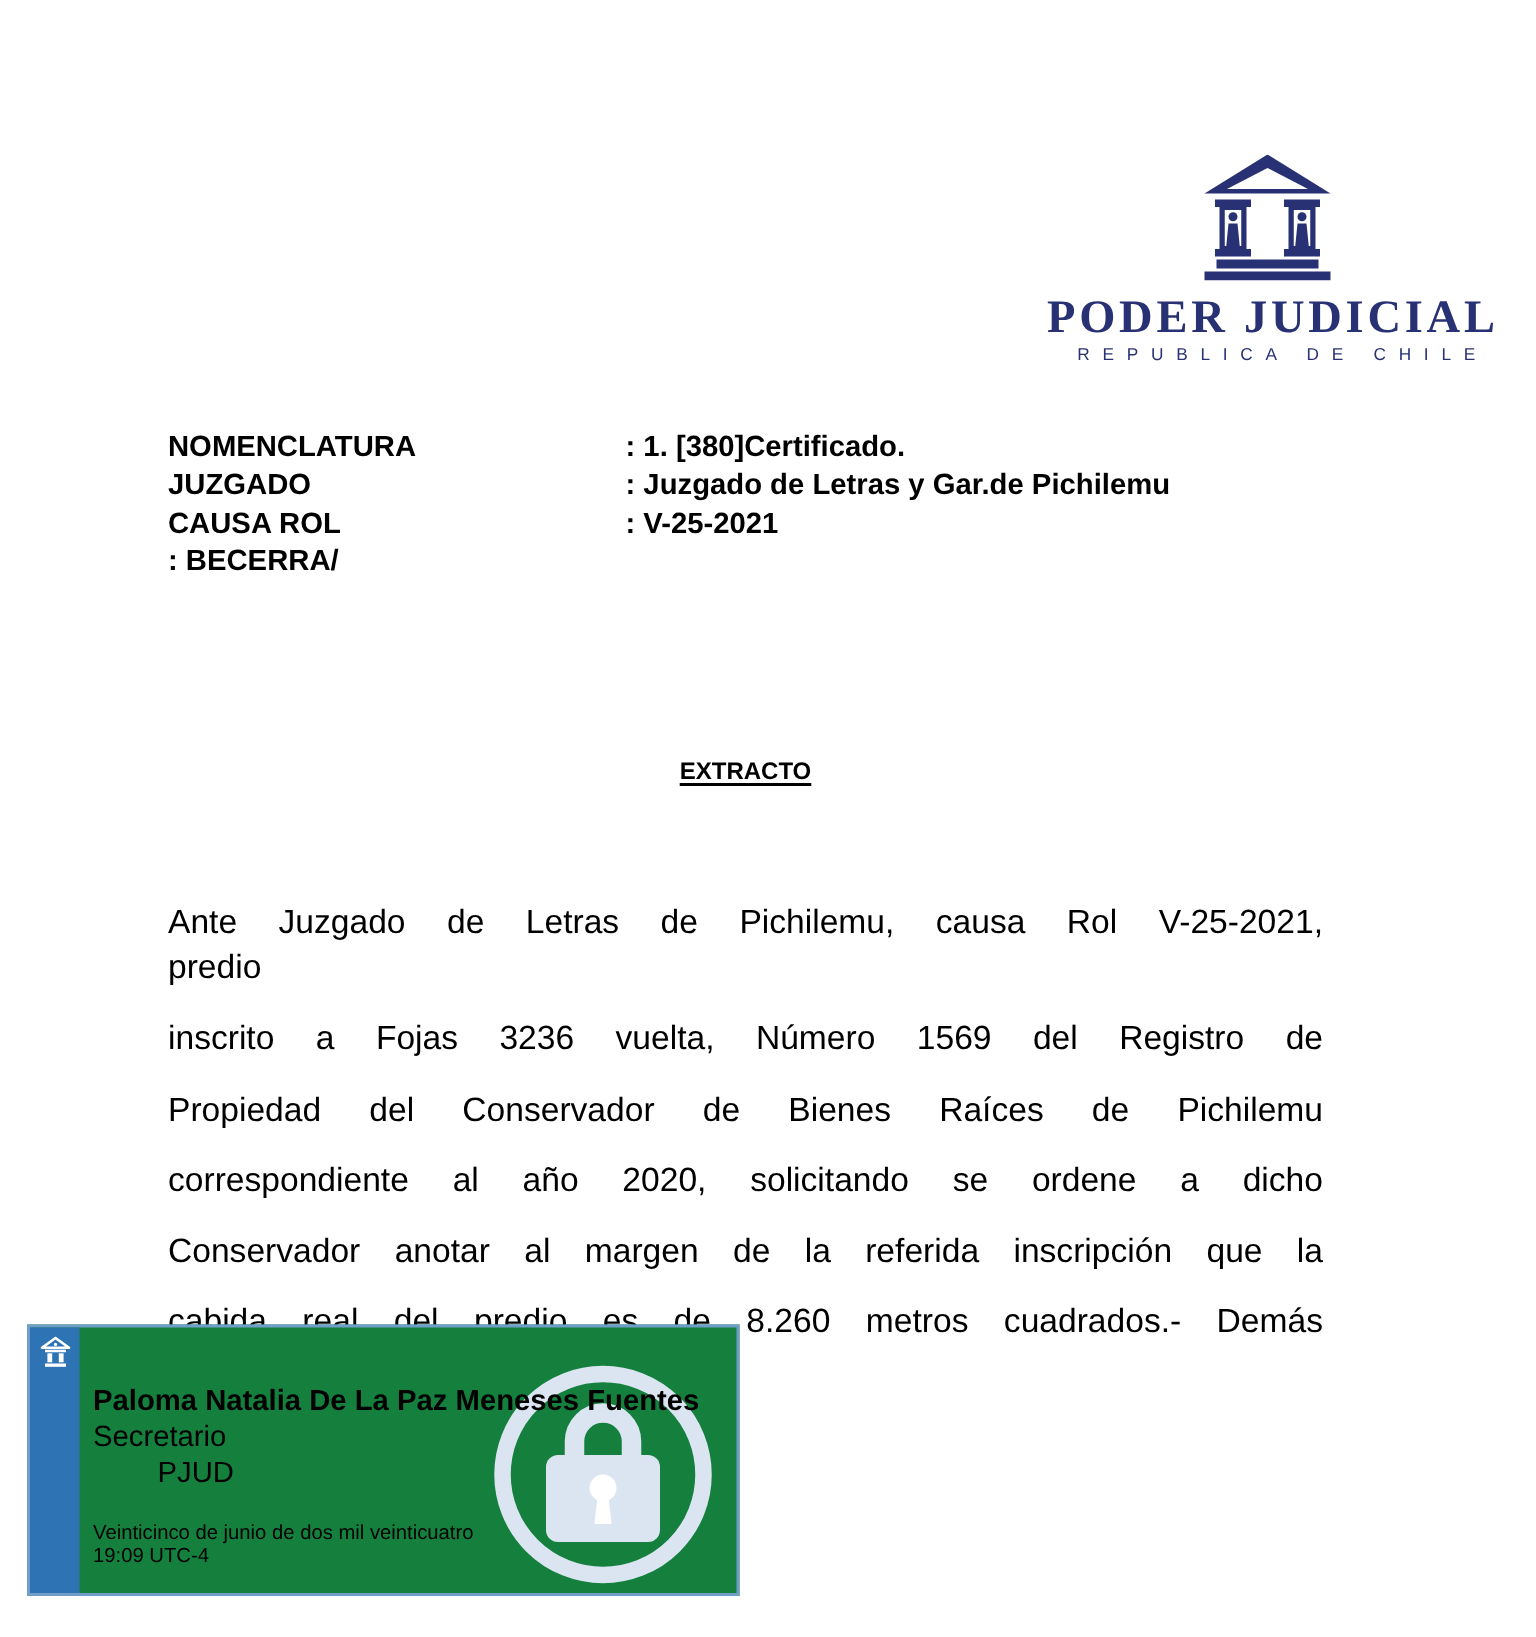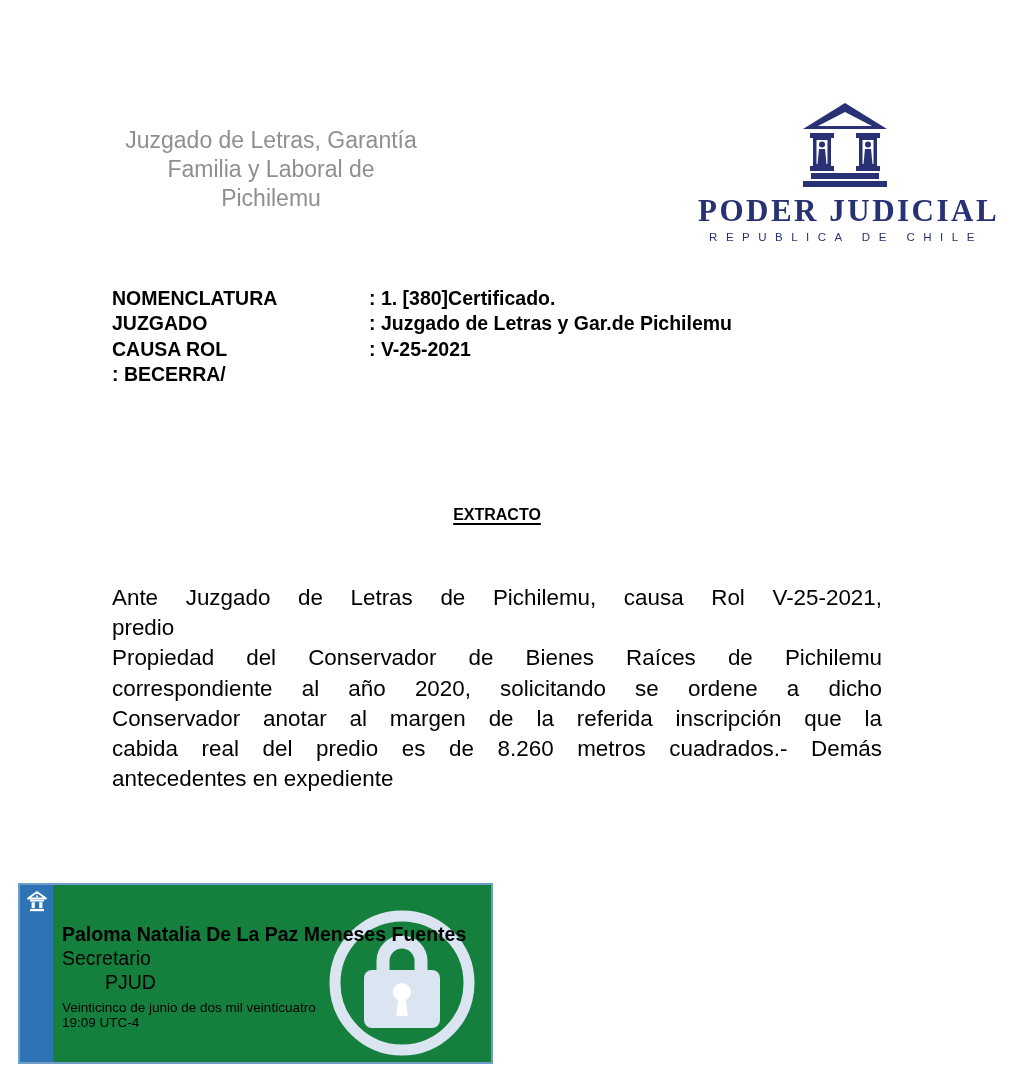--- a/index.html
+++ b/index.html
@@ -37,36 +37,36 @@
     font-family: "Liberation Serif", serif;
     font-weight: 600;
     font-size: 31px;
     letter-spacing: 2.5px;
     white-space: nowrap;
     color: var(--navy);
   }
   .logo-subtitle {
     position: absolute;
     left: 700px; top: 231px; width: 292px;
-    text-align: center;
+    text-align: right;
     font-size: 11.5px;
     letter-spacing: 8.5px;
     white-space: nowrap;
     color: var(--navy);
   }
 
   
   .metadata {
     position: absolute;
     left: 112px; top: 286px; width: 740px;
     font-size: 19.5px;
     font-weight: bold;
     line-height: 25.3px;
   }
-  .meta-row { display: grid; grid-template-columns: 257px auto; }
+  .meta-row { display: grid; grid-template-columns: 257px auto; gap: 48px; }
   .meta-row .value { white-space: nowrap; }
 
   
   .extract-heading {
     position: absolute;
     left: 112px; top: 506px; width: 770px;
     text-align: center;
     font-size: 16px;
     font-weight: bold;
     text-decoration: underline;
@@ -75,21 +75,21 @@
   }
 
   
   .body-text {
     position: absolute;
     left: 112px; top: 583px; width: 770px;
     font-size: 22.4px;
     line-height: 30.2px;
   }
   .body-text .line { display: block; }
-  .body-text .line.jfull { text-align: justify; text-align-last: justify; }
+  .body-text .line.jfull { text-align: justify; text-align-last: justify; margin-top: 17px; }
 
   
   .signature-box {
     position: absolute;
     left: 18px; top: 883px;
     width: 475px; height: 181px;
     box-sizing: border-box;
     border: 2px solid var(--box-border);
     background: #15803d;
   }
@@ -108,33 +108,28 @@
     z-index: 0;
   }
   .sig-content {
     position: absolute;
     left: 42px; top: 38px; right: 6px;
     z-index: 1;
   }
   .sig-name { font-size: 19.5px; font-weight: bold; line-height: 23px; white-space: nowrap; }
   .sig-role { font-size: 19.5px; line-height: 23px; margin-top: 1px; }
   .sig-org  { font-size: 19.5px; line-height: 23px; margin-top: 1px; margin-left: 43px; }
-  .sig-date { font-size: 13.5px; line-height: 15px; margin-top: 6px; }
+  .sig-date { font-size: 13.5px; line-height: 15px; margin-top: 20px; }
   .sig-time { font-size: 13.5px; line-height: 15px; }
 </style>
 </head>
 <body>
 
 <div class="page">
 
-  <div class="court-title">
-      <span class="line">Juzgado de Letras, Garantía</span>
-      <span class="line">Familia y Laboral de</span>
-      <span class="line">Pichilemu</span>
-    </div>
 
   <svg class="logo-temple" viewBox="0 0 88 84" xmlns="http://www.w3.org/2000/svg" aria-hidden="true">
     <path d="M44 0 L86 26 H2 Z" fill="currentColor"></path>
     <path d="M44 9 L71 23 H17 Z" fill="#ffffff"></path>
     <rect x="9" y="30" width="24" height="5" fill="currentColor"></rect>
     <rect x="55" y="30" width="24" height="5" fill="currentColor"></rect>
     <rect x="12" y="35" width="18" height="28" fill="currentColor"></rect>
     <rect x="58" y="35" width="18" height="28" fill="currentColor"></rect>
     <rect x="15.5" y="37" width="11" height="24" fill="#ffffff"></rect>
     <rect x="61.5" y="37" width="11" height="24" fill="#ffffff"></rect>
@@ -169,20 +164,21 @@
   </div>
 
   <div class="extract-heading">EXTRACTO</div>
 
   <div class="body-text">
     <div>
         <span class="line jfull">Ante Juzgado de Letras de Pichilemu, causa Rol V-25-2021,</span>
         <span class="line">predio</span>
       </div>
     <div>
+        <span class="line jfull">inscrito a Fojas 3236 vuelta, Número 1569 del Registro de</span>
         <span class="line jfull">Propiedad del Conservador de Bienes Raíces de Pichilemu</span>
         <span class="line jfull">correspondiente al año 2020, solicitando se ordene a dicho</span>
         <span class="line jfull">Conservador anotar al margen de la referida inscripción que la</span>
         <span class="line jfull">cabida real del predio es de 8.260 metros cuadrados.- Demás</span>
         <span class="line">antecedentes en expediente</span>
       </div>
   </div>
 
   <div class="signature-box">
     <div class="sig-stripe">

